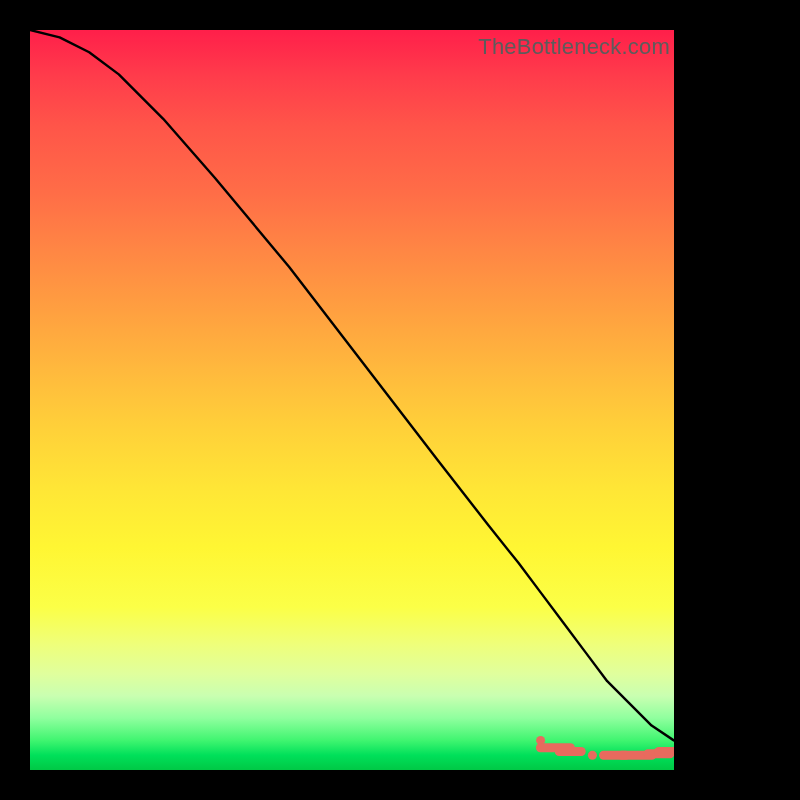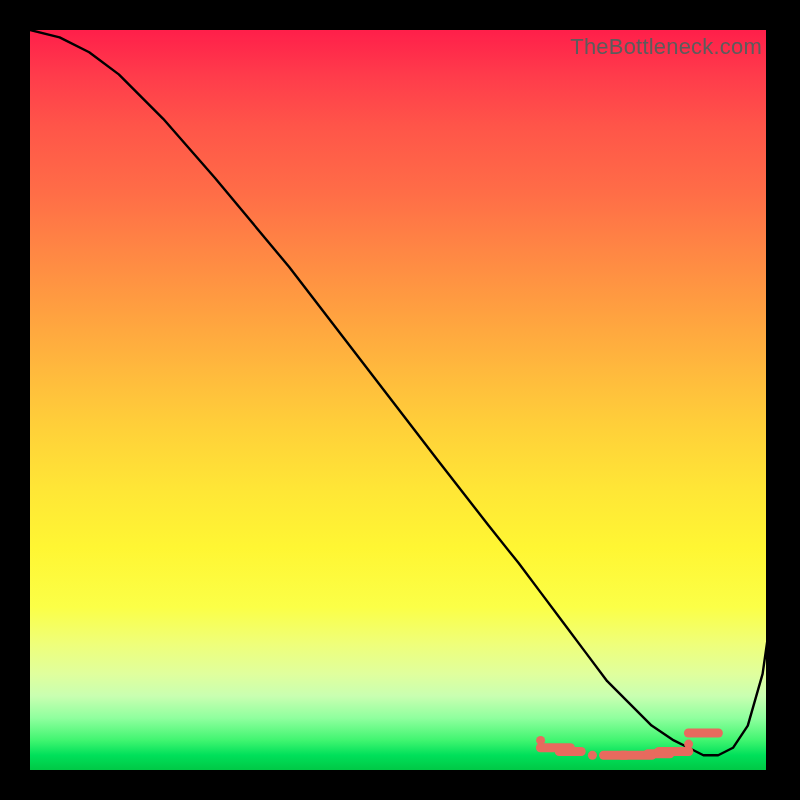--- a/index.html
+++ b/index.html
@@ -9,21 +9,21 @@
     height: 800px;
     background: #000000;
     overflow: hidden;
     font-family: Arial, Helvetica, sans-serif;
   }
 
   .frame {
     position: absolute;
     left: 30px;
     top: 30px;
-    width: 736px;
+    width: 644px;
     height: 740px;
     background: #000;
     overflow: hidden;
   }
 
   .gradient-area {
     position: absolute;
     left: 0;
     top: 0;
     width: 740px;

